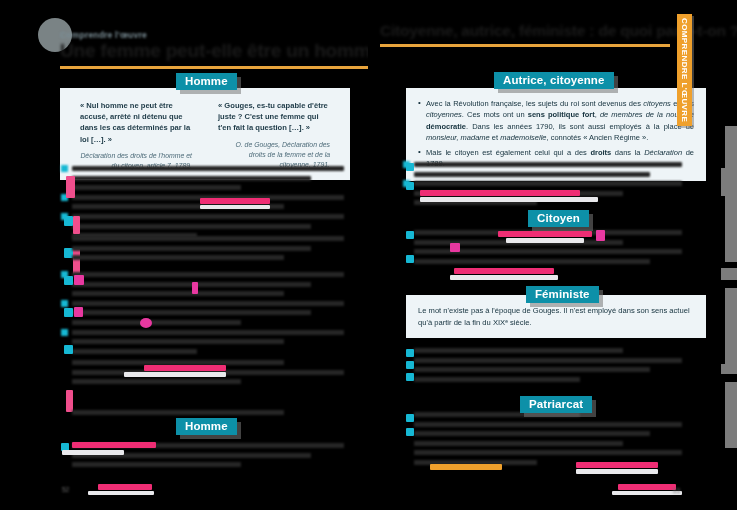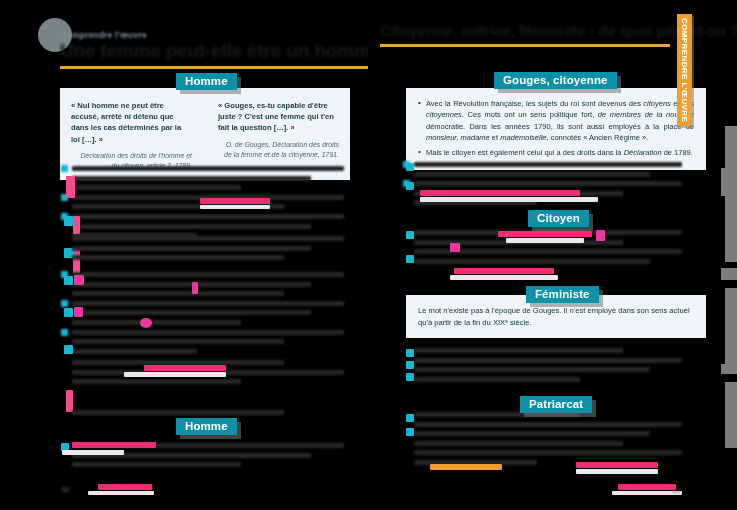--- a/index.html
+++ b/index.html
@@ -29,32 +29,32 @@
   .redact{filter:blur(1.15px);-webkit-filter:blur(1.15px);}
   .redact-hard{filter:blur(1.8px);}
 
   
   .tag{position:absolute;display:inline-block;background:#0d90a8;color:#fff;
        font-size:11.5px;font-weight:bold;padding:2px 9px 3px;letter-spacing:.1px;
        box-shadow:4px 4px 0 rgba(120,120,120,.55);z-index:6;white-space:nowrap;}
 
   
   .box{position:absolute;background:#eef4f7;}
-  .quote-cols{display:flex;gap:26px;padding:12px 11px 9px;}
+  .quote-cols{display:flex;gap:26px;padding:12px 20px 9px;}
   .qcol{flex:1;}
   .qtext{font-size:7.6px;line-height:1.48;color:#1d3a47;font-weight:bold;}
   .qsrc{margin-top:6px;font-size:6.9px;line-height:1.45;color:#4d6b79;font-style:italic;text-align:right;}
   .qsrc.left-src{text-align:right;}
 
   .infobox{padding:10px 12px 9px;}
   .ilist{margin:0;padding:0;list-style:none;}
   .ili{position:relative;padding-left:8px;font-size:7.5px;line-height:1.52;color:#14313d;
        text-align:justify;margin-bottom:3px;}
   .ili:before{content:"•";position:absolute;left:0;top:-1px;color:#14313d;font-size:8px;}
-  .ili b{font-weight:normal;}
+  .ili b{font-weight:bold;}
   .ili i{}
   .plaintext{font-size:7.6px;line-height:1.6;color:#14313d;}
 
   
   .body-blk{position:absolute;}
   .ln{position:relative;height:5px;background:#262626;border-radius:1px;margin-bottom:4.6px;}
   .ln.short{width:62%;}
   .ln.short2{width:78%;}
   .ln.short3{width:46%;}
   .ln.short4{width:88%;}
@@ -195,21 +195,21 @@
     <div class="pg redact" style="left:46px;top:486px;">52</div>
   </div>
 
   <div class="page page-right">
 
     <div class="hdr-r">
       <div class="hdr-title redact-hard">Citoyenne, autrice, féministe : de quoi parle-t-on ?</div>
       <div class="hdr-rule"></div>
     </div>
 
-    <div class="tag" style="left:126px;top:72px;">Gouges, citoyenne</div>
+    <div class="tag" style="left:126px;top:72px;">Autrice, citoyenne</div>
     <div class="box infobox" style="left:38px;top:88px;width:276px;">
       <ul class="ilist">
         <li class="ili">Avec la Révolution française, les sujets du roi sont devenus des <i>citoyens</i> et des <i>citoyennes</i>. Ces mots ont un <b>sens politique fort</b>, <i>de membres de la nouvelle</i> <b>démocratie</b>. Dans les années 1790, ils sont aussi employés à la place de <i>monsieur, madame</i> et <i>mademoiselle</i>, connotés « Ancien Régime ».</li>
         <li class="ili">Mais le citoyen est également celui qui a des <b>droits</b> dans la <i>Déclaration</i> de 1789.</li>
       </ul>
     </div>
 
     <div class="body-blk redact" style="left:46px;top:162px;width:268px;">
       <div class="ln">
           <span class="bullet"></span>

